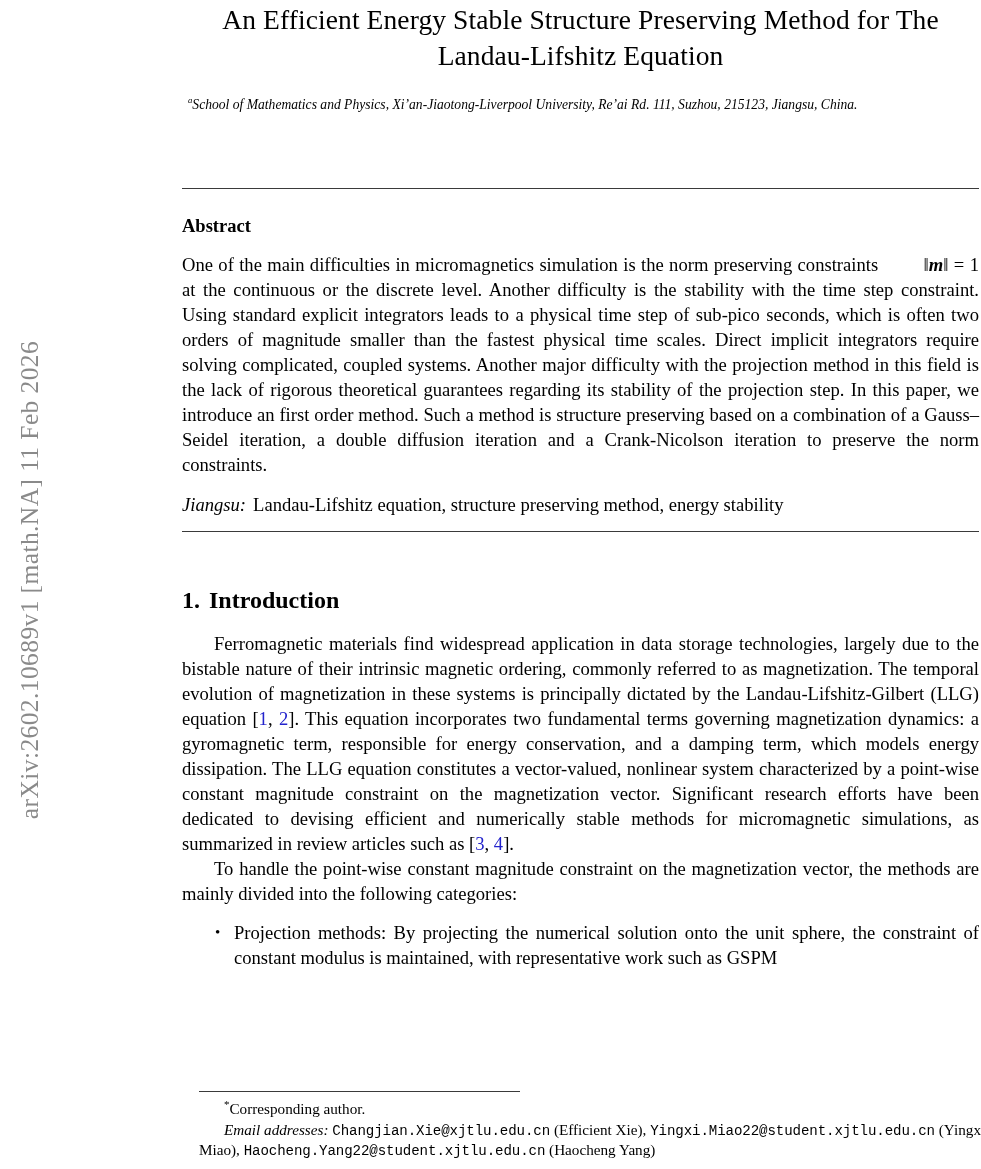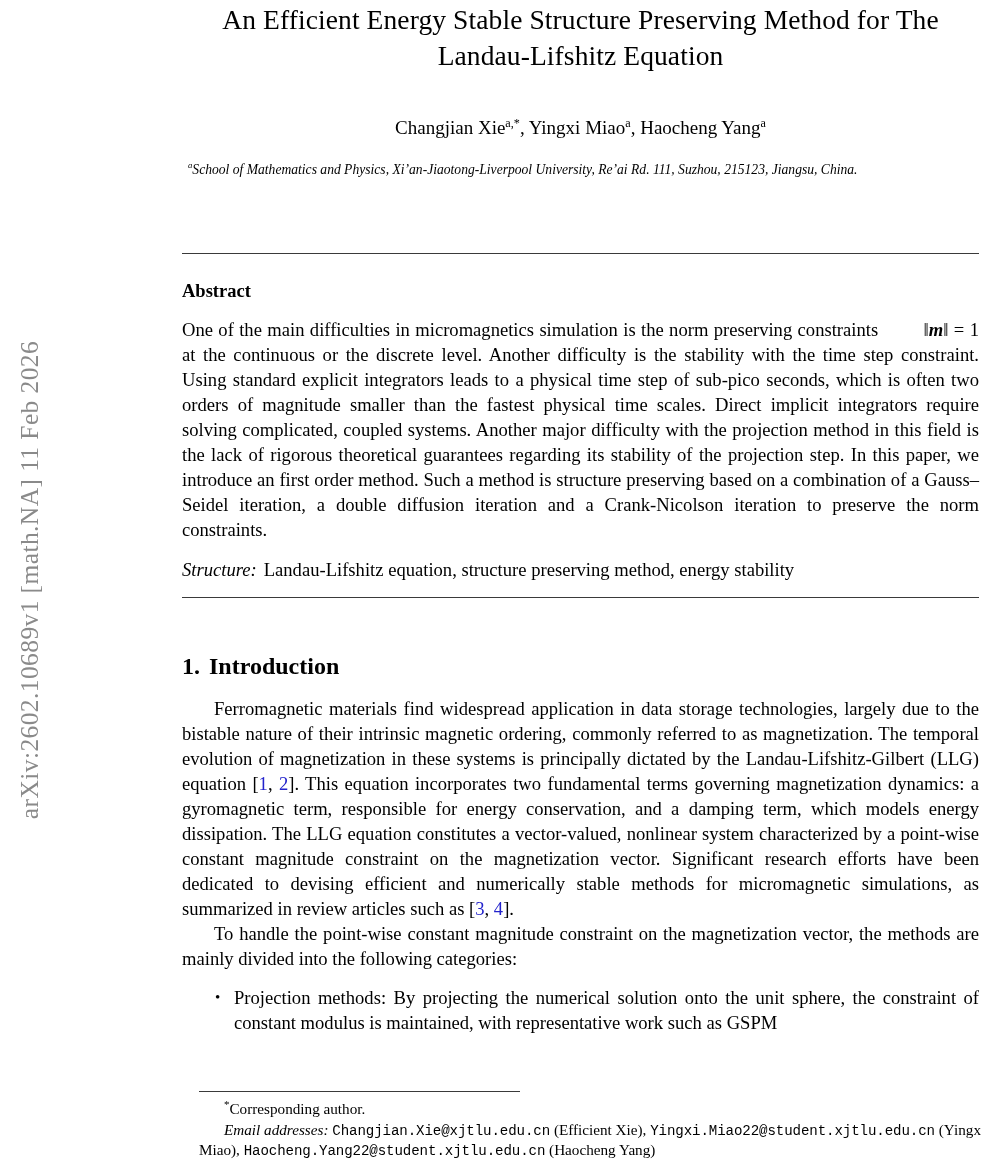--- a/index.html
+++ b/index.html
@@ -218,38 +218,35 @@
 <body>
 
 <div id="arxiv-stamp">
   <div class="vtext">arXiv:2602.10689v1  [math.NA]  11 Feb 2026</div>
 </div>
 
 <div id="page-column">
 
   <h1 id="title">An Efficient Energy Stable Structure Preserving Method for The Landau-Lifshitz Equation</h1>
 
-  <p id="authors">
-    <span>Changjian Xie</span><sup>a,*</sup><span>, </span><span>Yingxi Miao</span><sup>a</sup><span>, </span><span>Haocheng Yang</span><sup>a</sup>
-  </p>
 
   <p id="affiliation">
     <sup>a</sup><span>School of Mathematics and Physics, Xi’an-Jiaotong-Liverpool University, Re’ai Rd. 111, Suzhou, 215123, Jiangsu, China.</span>
   </p>
 
   <hr id="rule-top" class="rule-full">
 
   <h2 id="abstract-heading">Abstract</h2>
 
   <p id="abstract-body">
     <span>One of the main difficulties in micromagnetics simulation is the norm preserving constraints </span><span class="norm-expr"><span>‖</span><span class="mathbold">m</span><span>‖</span><span> = 1</span></span><span> at the continuous or the discrete level. Another difficulty is the stability with the time step constraint. Using standard explicit integrators leads to a physical time step of sub-pico seconds, which is often two orders of magnitude smaller than the fastest physical time scales. Direct implicit integrators require solving complicated, coupled systems. Another major difficulty with the projection method in this field is the lack of rigorous theoretical guarantees regarding its stability of the projection step. In this paper, we introduce an first order method. Such a method is structure preserving based on a combination of a Gauss–Seidel iteration, a double diffusion iteration and a Crank-Nicolson iteration to preserve the norm constraints.</span>
   </p>
 
   <p id="keywords">
-    <span class="kw-label">Structure:</span><span class="kw-list">Landau-Lifshitz equation, structure preserving method, energy stability</span>
+    <span class="kw-label">Jiangsu:</span><span class="kw-list">Landau-Lifshitz equation, structure preserving method, energy stability</span>
   </p>
 
   <hr id="rule-bottom" class="rule-full">
 
   <h2 id="section-heading">
     <span class="secnum">1.</span><span>Introduction</span>
   </h2>
 
   <p id="par-1" class="body-par">
     <span>Ferromagnetic materials find widespread application in data storage technologies, largely due to the bistable nature of their intrinsic magnetic ordering, commonly referred to as magnetization. The temporal evolution of magnetization in these systems is principally dictated by the Landau-Lifshitz-Gilbert (LLG) equation [</span><span class="cite">1</span><span>, </span><span class="cite">2</span><span>]. This equation incorporates two fundamental terms governing magnetization dynamics: a gyromagnetic term, responsible for energy conservation, and a damping term, which models energy dissipation. The LLG equation constitutes a vector-valued, nonlinear system characterized by a point-wise constant magnitude constraint on the magnetization vector. Significant research efforts have been dedicated to devising efficient and numerically stable methods for micromagnetic simulations, as summarized in review articles such as [</span><span class="cite">3</span><span>, </span><span class="cite">4</span><span>].</span>

